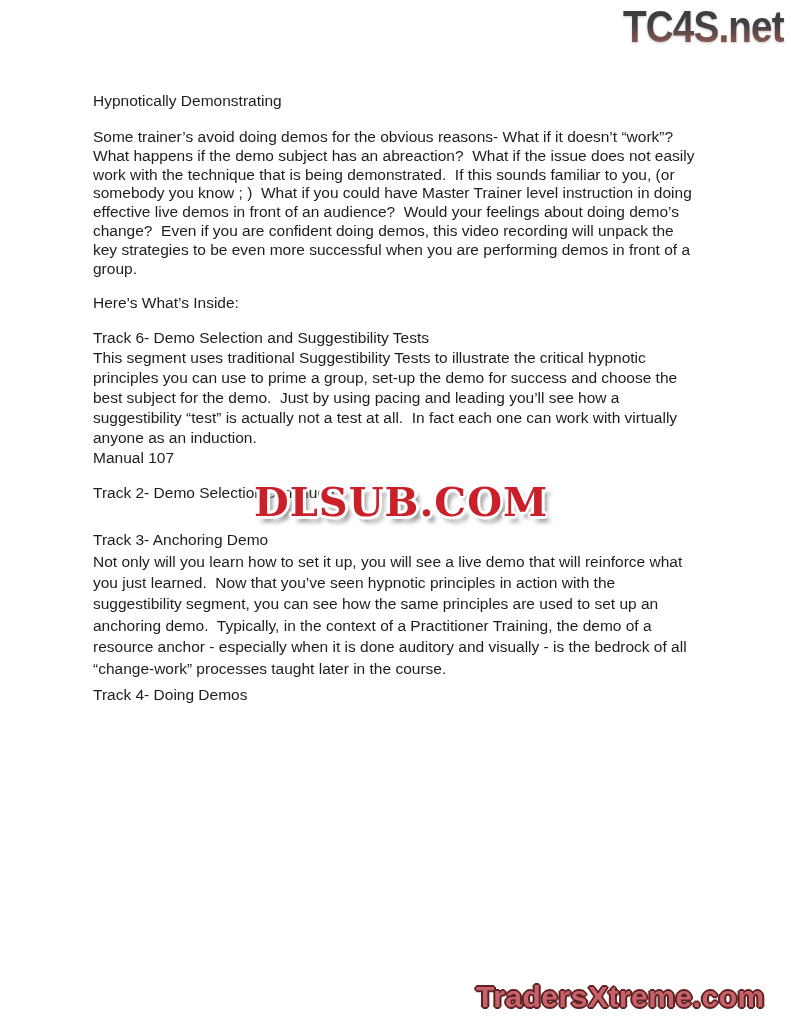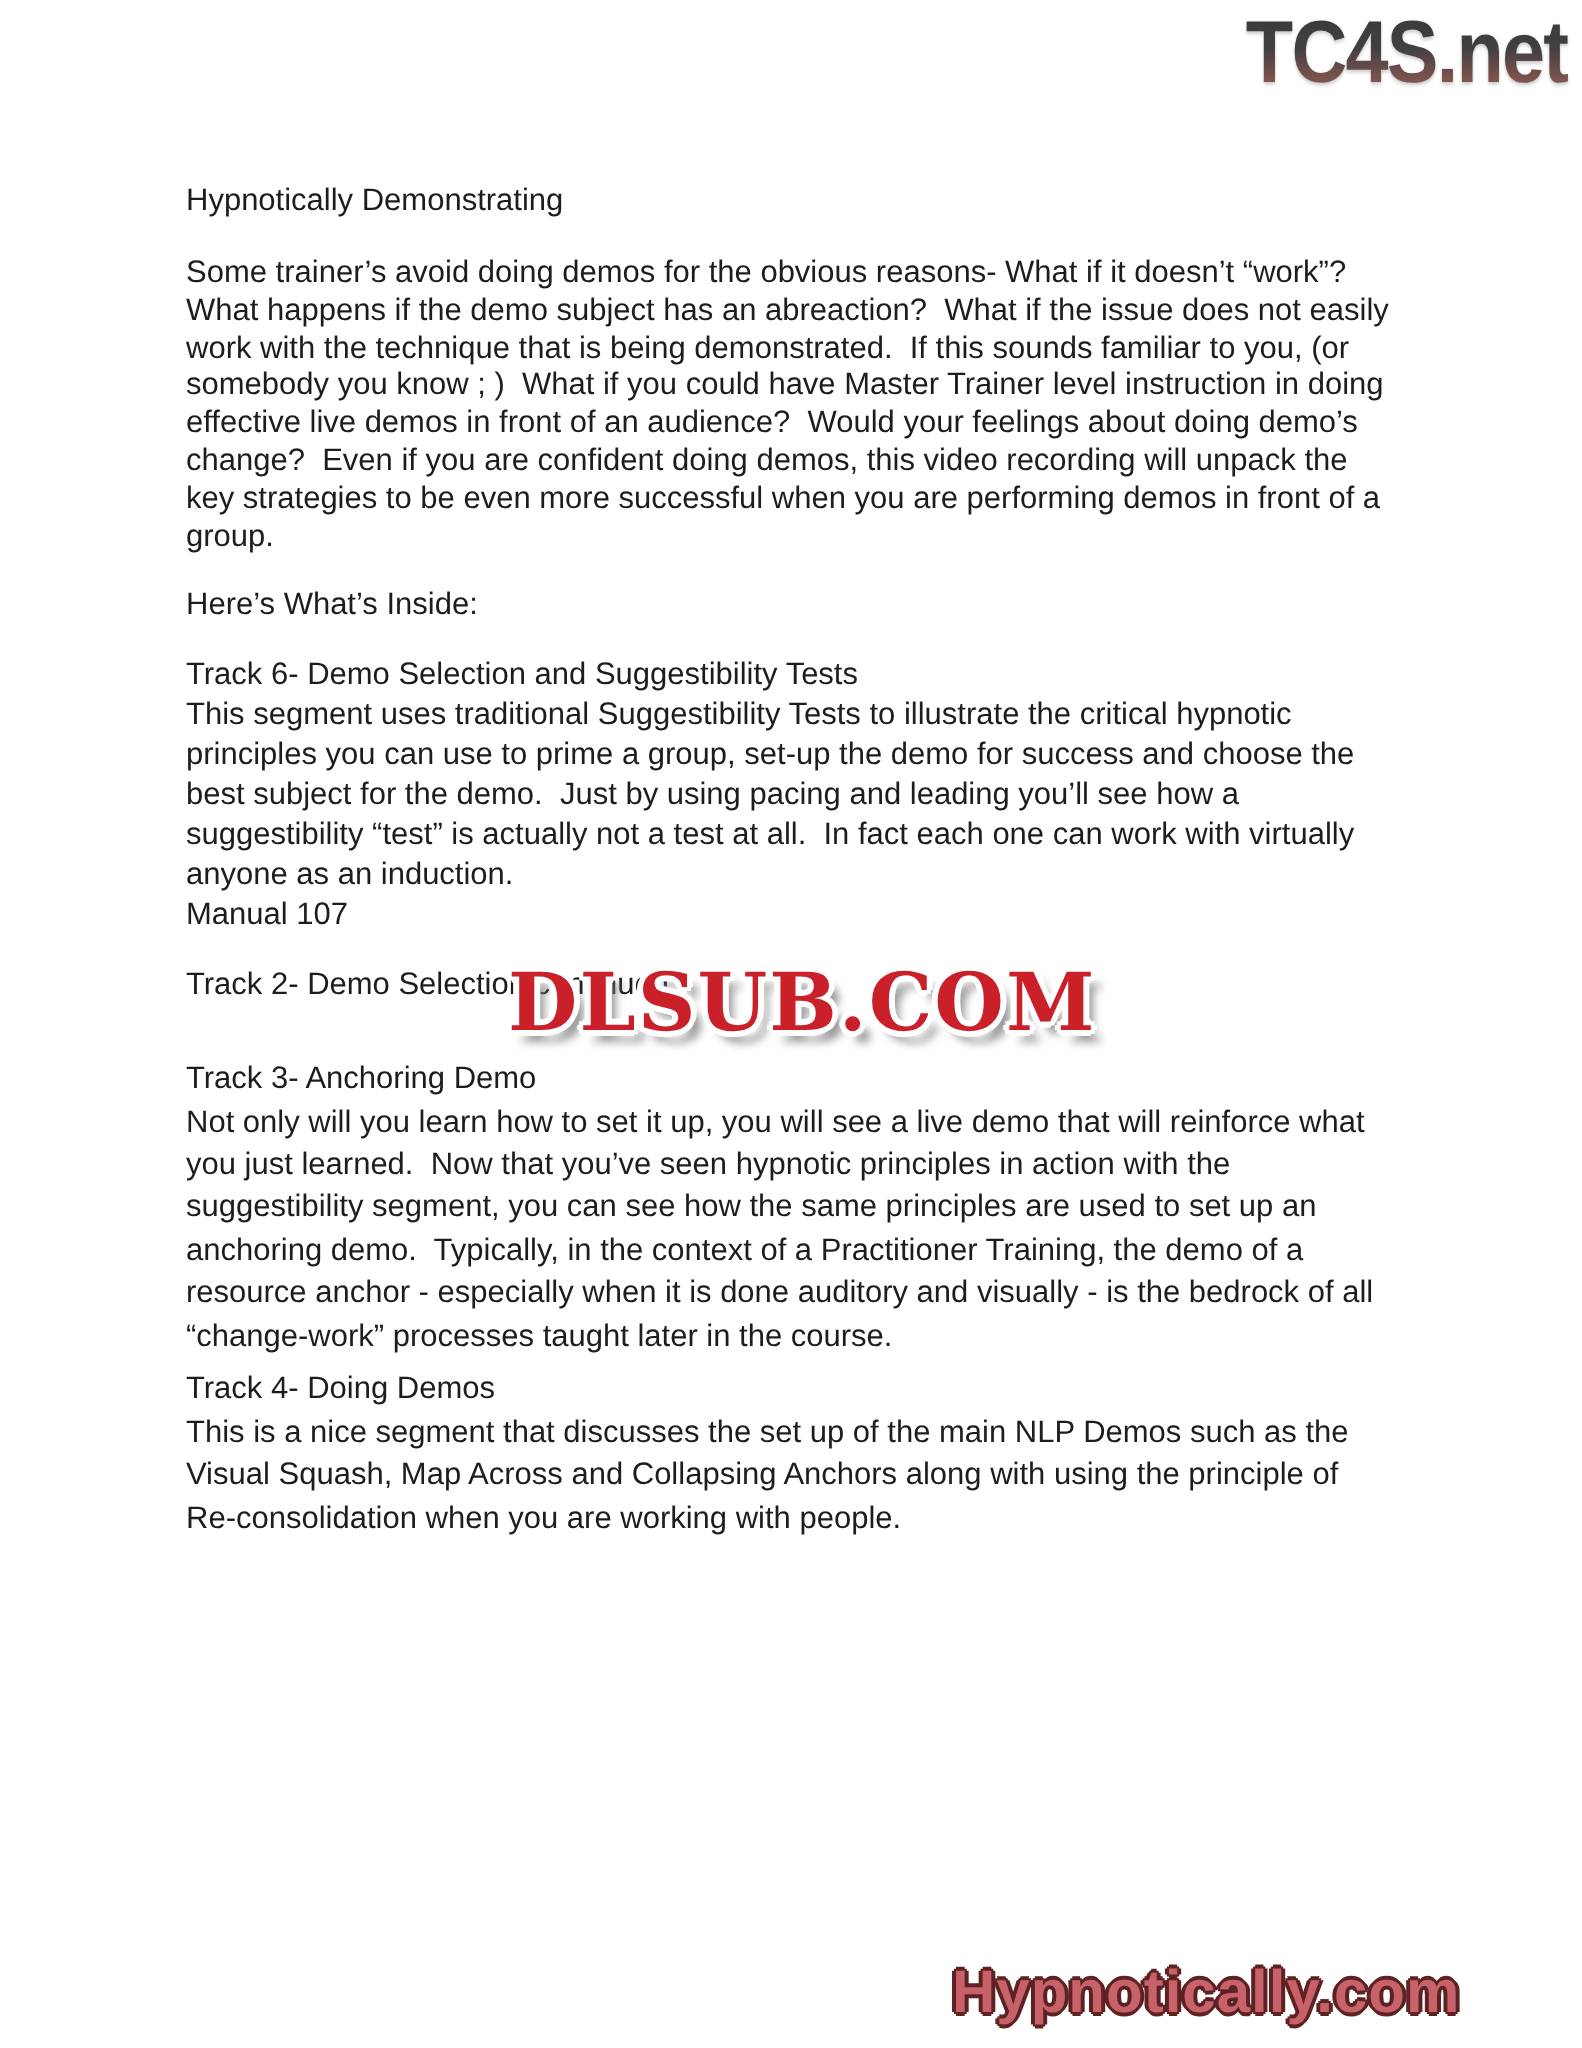--- a/index.html
+++ b/index.html
@@ -98,25 +98,22 @@
       <div class="para">Not only will you learn how to set it up, you will see a live demo that will reinforce what
 you just learned.  Now that you’ve seen hypnotic principles in action with the
 suggestibility segment, you can see how the same principles are used to set up an
 anchoring demo.  Typically, in the context of a Practitioner Training, the demo of a
 resource anchor - especially when it is done auditory and visually - is the bedrock of all
 “change-work” processes taught later in the course.</div>
     </div>
 
     <div class="track t4">
       <div class="para">Track 4- Doing Demos</div>
-      <div class="para">This is a nice segment that discusses the set up of the main NLP Demos such as the
-Visual Squash, Map Across and Collapsing Anchors along with using the principle of
-Re-consolidation when you are working with people.</div>
     </div>
 
 
   </div>
 
   <div class="wm-mid">DLSUB.COM</div>
 
-  <div class="wm-bottom">Hypnotically.com</div>
+  <div class="wm-bottom">TradersXtreme.com</div>
 
 </div>
 
 </body></html>

